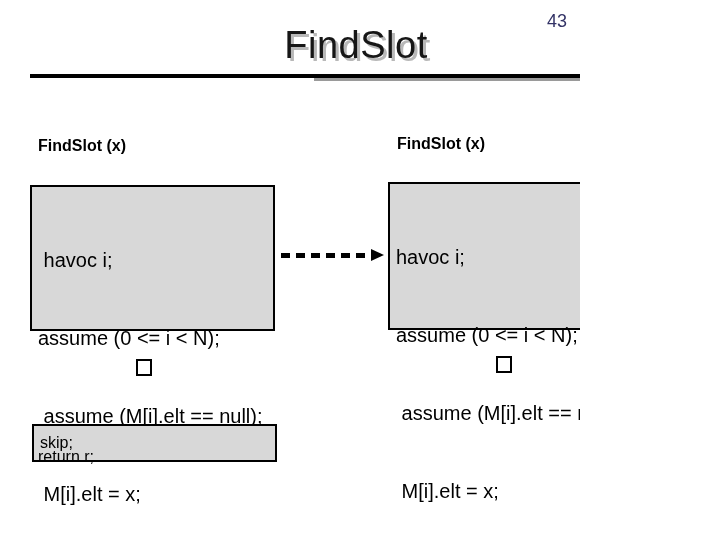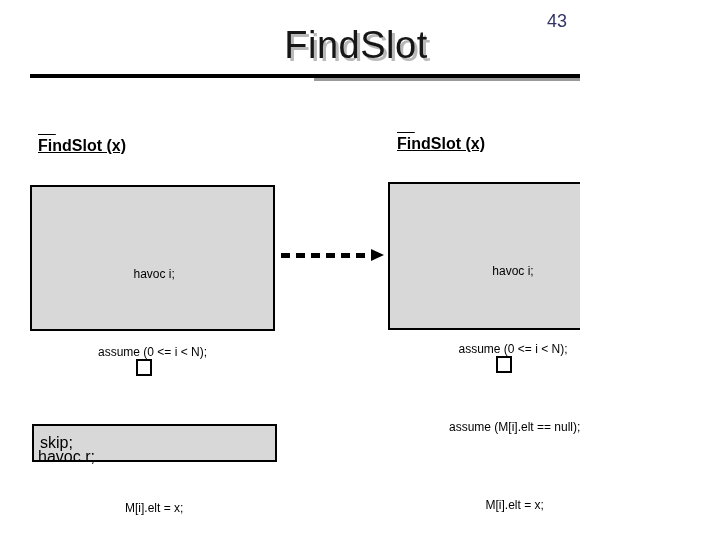--- a/index.html
+++ b/index.html
@@ -23,35 +23,34 @@
     letter-spacing: 0.5px;
   }
   .rule-black {
     position: absolute; left: 30px; top: 74px;
     width: 658px; height: 4px; background: #000000;
   }
   .rule-shadow {
     position: absolute; left: 314px; top: 78px;
     width: 377px; height: 3px; background: #9a9a9a;
   }
-  .col-header { position: absolute; font-size: 16px; white-space: pre; text-decoration: underline; }
+  .col-header { position: absolute; font-size: 16px; white-space: pre; }
   .col-header .hdr-title { font-weight: bold; }
   .col-header .hdr-sub { margin-top: 9px; }
   .hdr-left  { left: 38px;  top: 101px; }
   .hdr-right { left: 397px; top: 99px; }
 
   .code-box {
     position: absolute;
     box-sizing: border-box;
     background: #d8d8d8;
     border: 2px solid #000000;
-    font-size: 12px; line-height: 26px;
+    font-size: 20px; line-height: 26px;
     white-space: pre;
-    padding: 22px 6px;
-    text-align: center;
+    padding: 8px 6px;
   }
   .box-left  { left: 30px;  top: 185px; width: 245px; height: 146px; }
   .box-right { left: 388px; top: 182px; width: 250px; height: 148px; }
 
   .rewrite-arrow { position: absolute; left: 281px; top: 249px; width: 103px; height: 12px; }
   .rewrite-arrow .dashes {
     position: absolute; left: 0; top: 4px; width: 90px; height: 5px;
     background: repeating-linear-gradient(90deg, #000 0, #000 9px, transparent 9px, transparent 15px);
   }
   .rewrite-arrow .head {
@@ -113,21 +112,21 @@
     <div> M[i].elt = x;</div>
     
   </div>
 
   <div class="choice-box choice-left"></div>
 
   <div class="alt-box skip-box">
     <span>skip;</span>
   </div>
 
-  <div class="footer-stmt">havoc r;</div>
+  <div class="footer-stmt">return r;</div>
 
   <div class="rewrite-arrow">
     <div class="dashes"></div>
     <div class="head"></div>
   </div>
 
   <div class="col-header hdr-right">
     <div class="hdr-title">FindSlot (x)</div>
     <div class="hdr-sub">i = 0;</div>
   </div>

